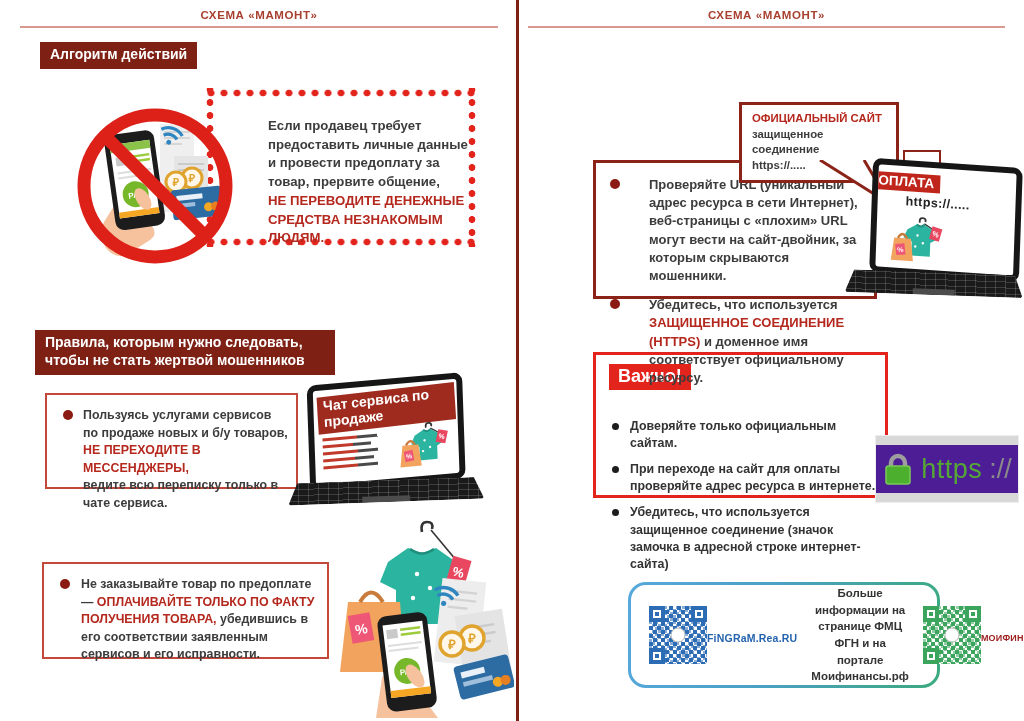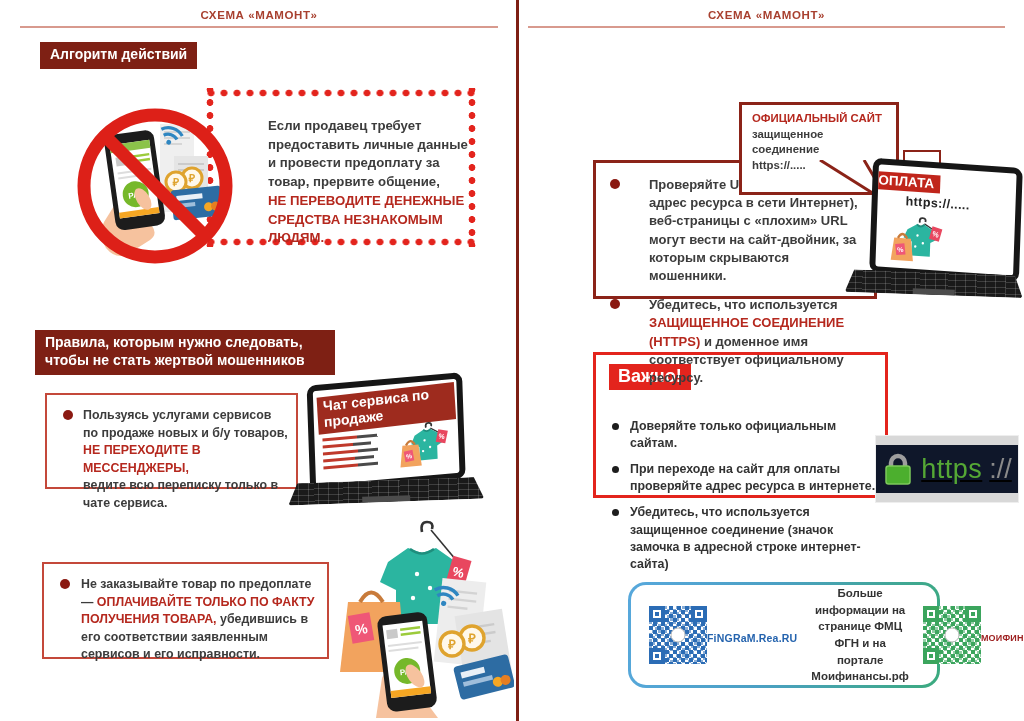--- a/index.html
+++ b/index.html
@@ -75,42 +75,42 @@
 
   .pay-banner {
     position: relative; display: inline-block; background: #C0251B; color: #fff;
     font-weight: bold; font-size: 13.5px; padding: 1px 6px 2px; margin: 7px 0 3px; left: -6px;
   }
   .lap-url { font-weight: bold; color: #232323; font-size: 12.5px; margin-left: 28px; letter-spacing: .4px; }
   .shop-mini2 { position: absolute; left: 12px; bottom: 2px; }
 
   
   .bubble {
-    background: #fff; border: 3px solid #8B2318; padding: 6px 10px 19px;
+    background: #fff; border: 3px solid #8B2318; padding: 6px 10px 7px;
     font-size: 11.4px; font-weight: bold; line-height: 1.36; z-index: 3;
   }
   .bubble-title { color: #B5281E; }
   .bubble-line { color: #3C3C3C; }
   .bubble-tail { z-index: 4; }
   .connector { border: 2px solid #8B2318; z-index: 1; }
 
   .check-box { border: 3px solid #8B2318; background: #fff; z-index: 2; }
   .check-item { display: flex; padding: 0 8px 0 14px; }
   .check-text { font-size: 13px; font-weight: bold; line-height: 1.4; margin-left: 29px; width: 246px; }
 
   
   .imp-box { border: 3px solid #E3241D; background: #fff; }
   .imp-tag { position: absolute; left: 13px; top: 9px; background: #E3241D; color: #fff;
     font-weight: bold; font-size: 18px; padding: 2px 9px 3px; }
   .imp-item { display: flex; margin: 0 8px 9px 16px; }
   .dot-black { width: 7px; height: 7px; border-radius: 50%; background: #1d1d1d; margin-top: 5px; flex: none; }
   .imp-text { font-size: 12.4px; font-weight: bold; line-height: 1.38; color: #333; margin-left: 11px; width: 262px; }
 
   
-  .https-badge { background: #0f172a; z-index: 6; box-shadow: 0 0 0 1px #eee; text-decoration: underline; }
+  .https-badge { background: #4c1d95; z-index: 6; box-shadow: 0 0 0 1px #eee; }
   .https-bar { height: 9px; background: #D8D8D8; }
   .https-row { display: flex; align-items: center; justify-content: center; gap: 7px; padding: 7px 4px; }
   .https-green { font-size: 27px; color: #55A835; letter-spacing: .5px; }
   .https-gray { font-size: 27px; color: #8A8A8A; }
 
   
   .qr-panel-outer { border-radius: 18px; padding: 3px;
     background: linear-gradient(100deg, #57A8DC 0%, #4BA0C4 45%, #3BAA7E 100%); z-index: 2; }
   .qr-panel { background: #fff; border-radius: 15px; height: 100%;
     display: flex; align-items: center; padding: 8px 18px; gap: 14px; }

